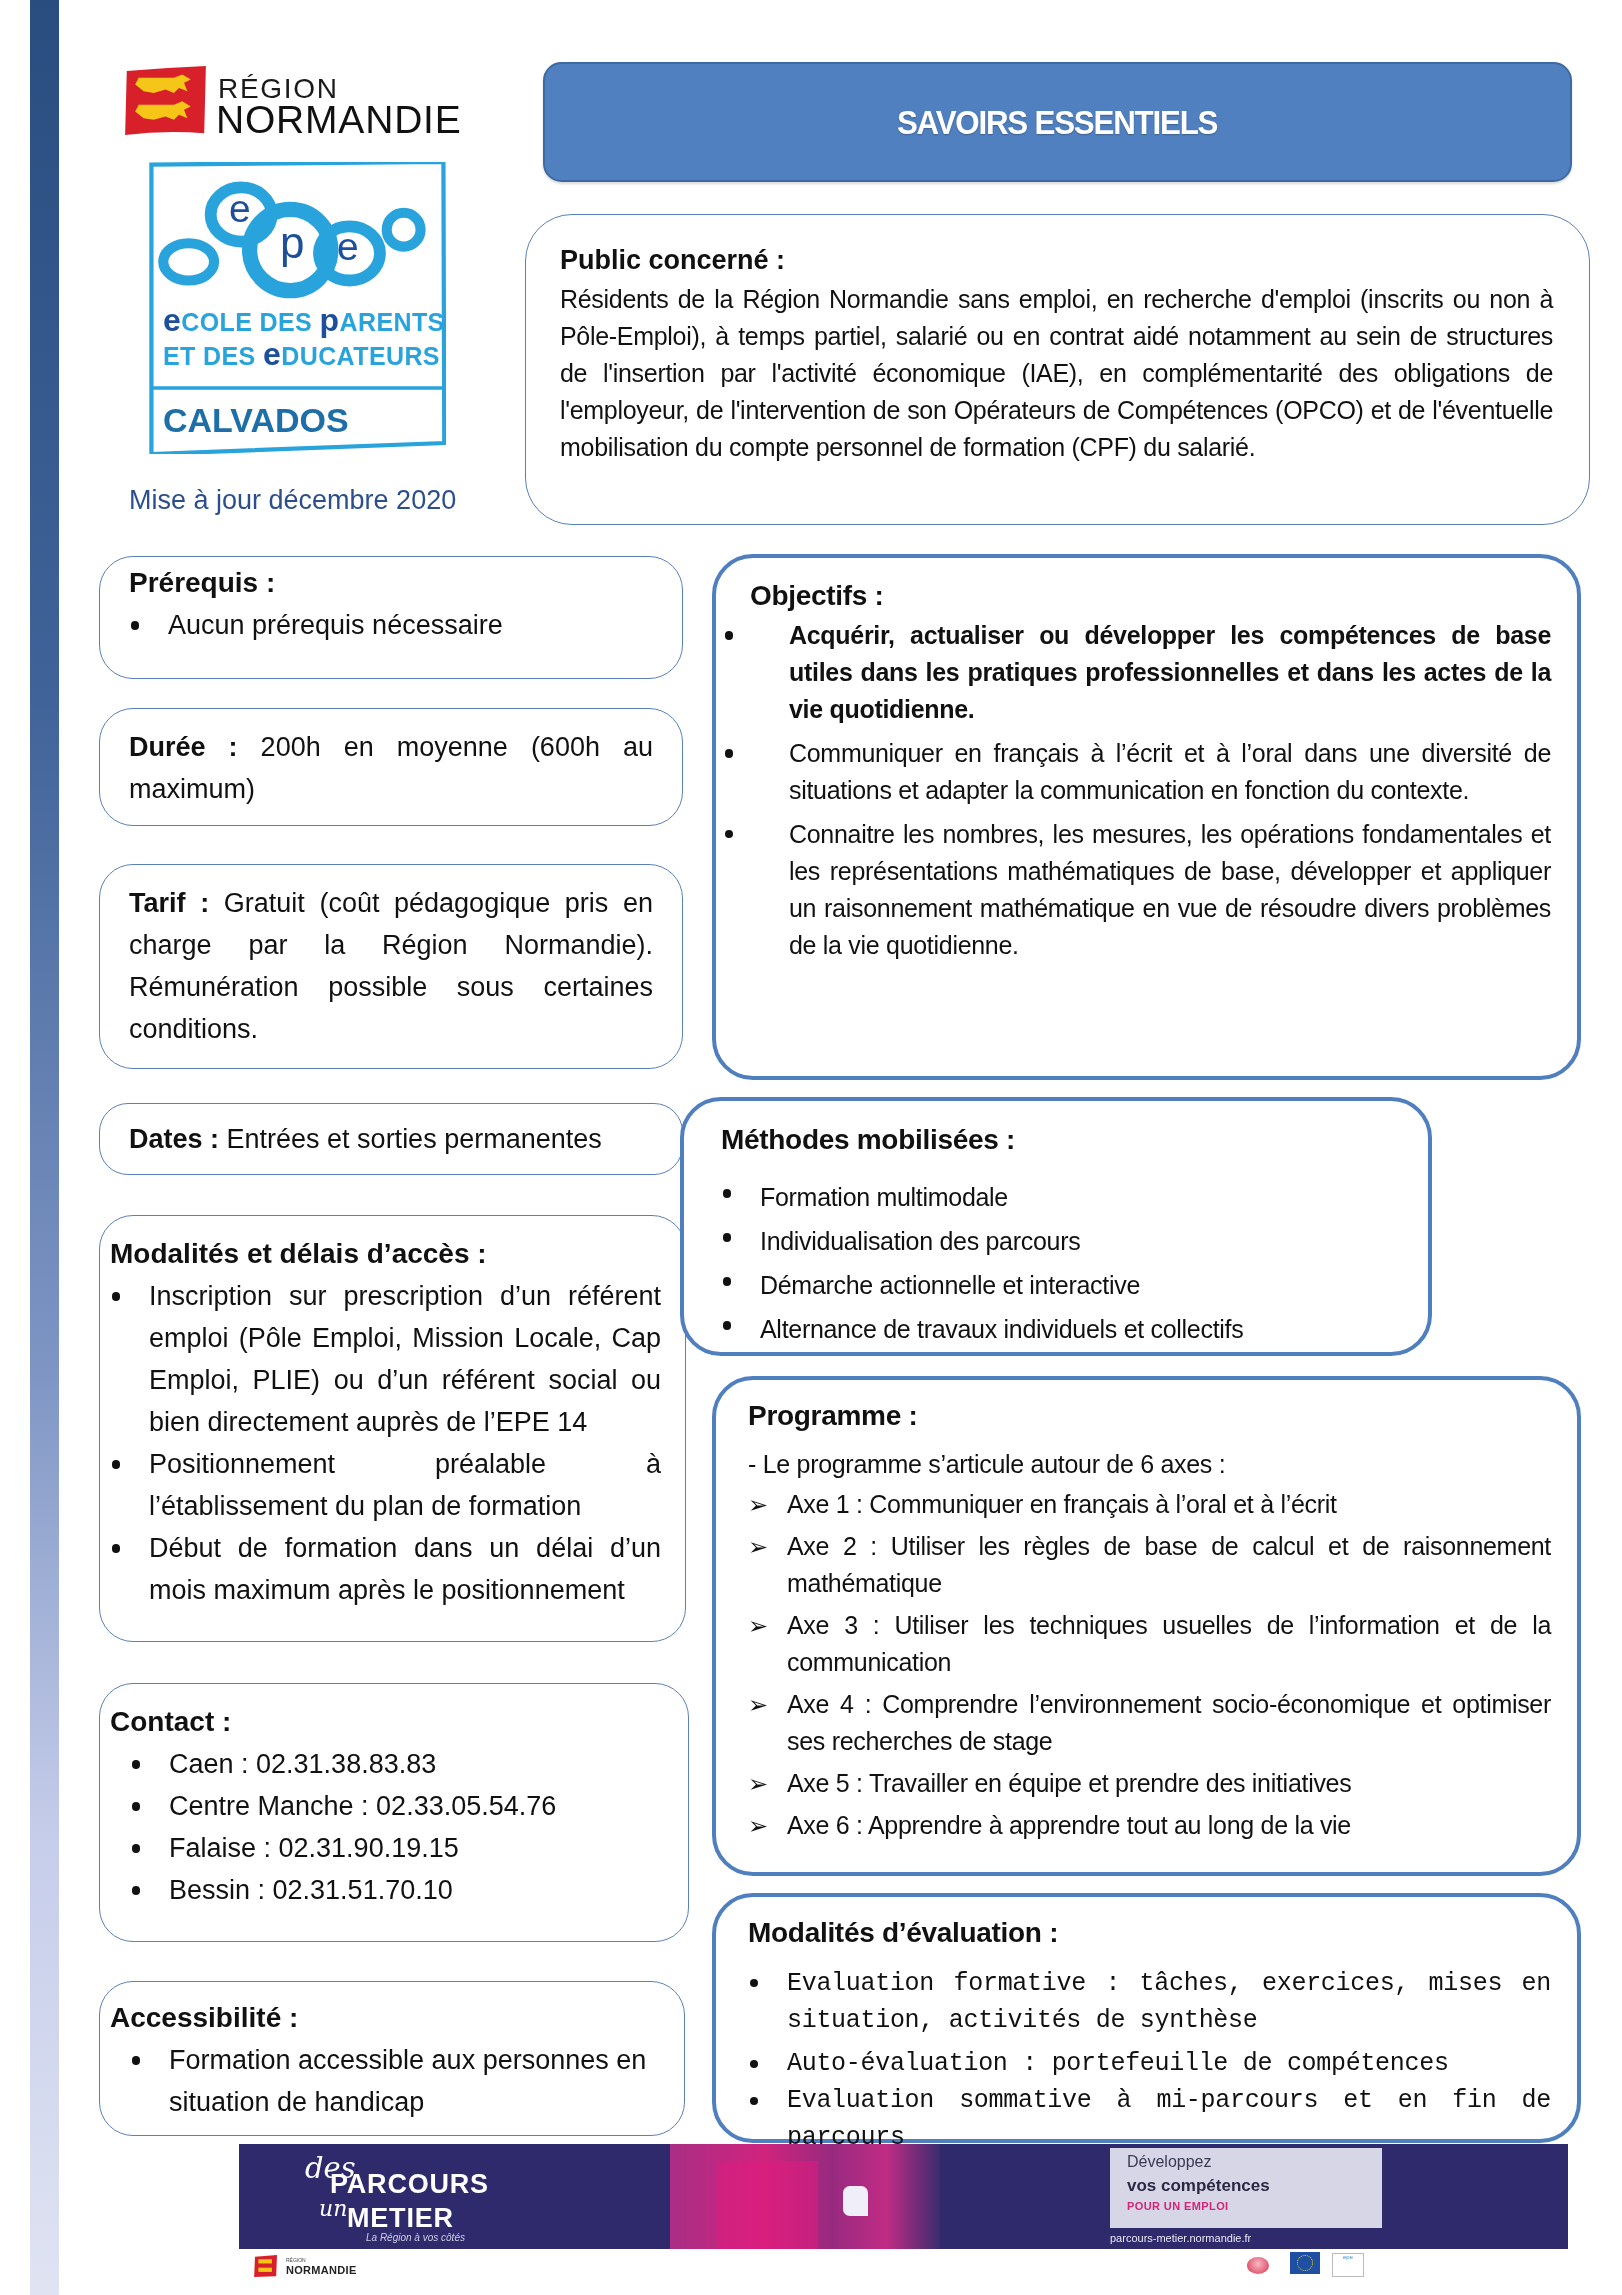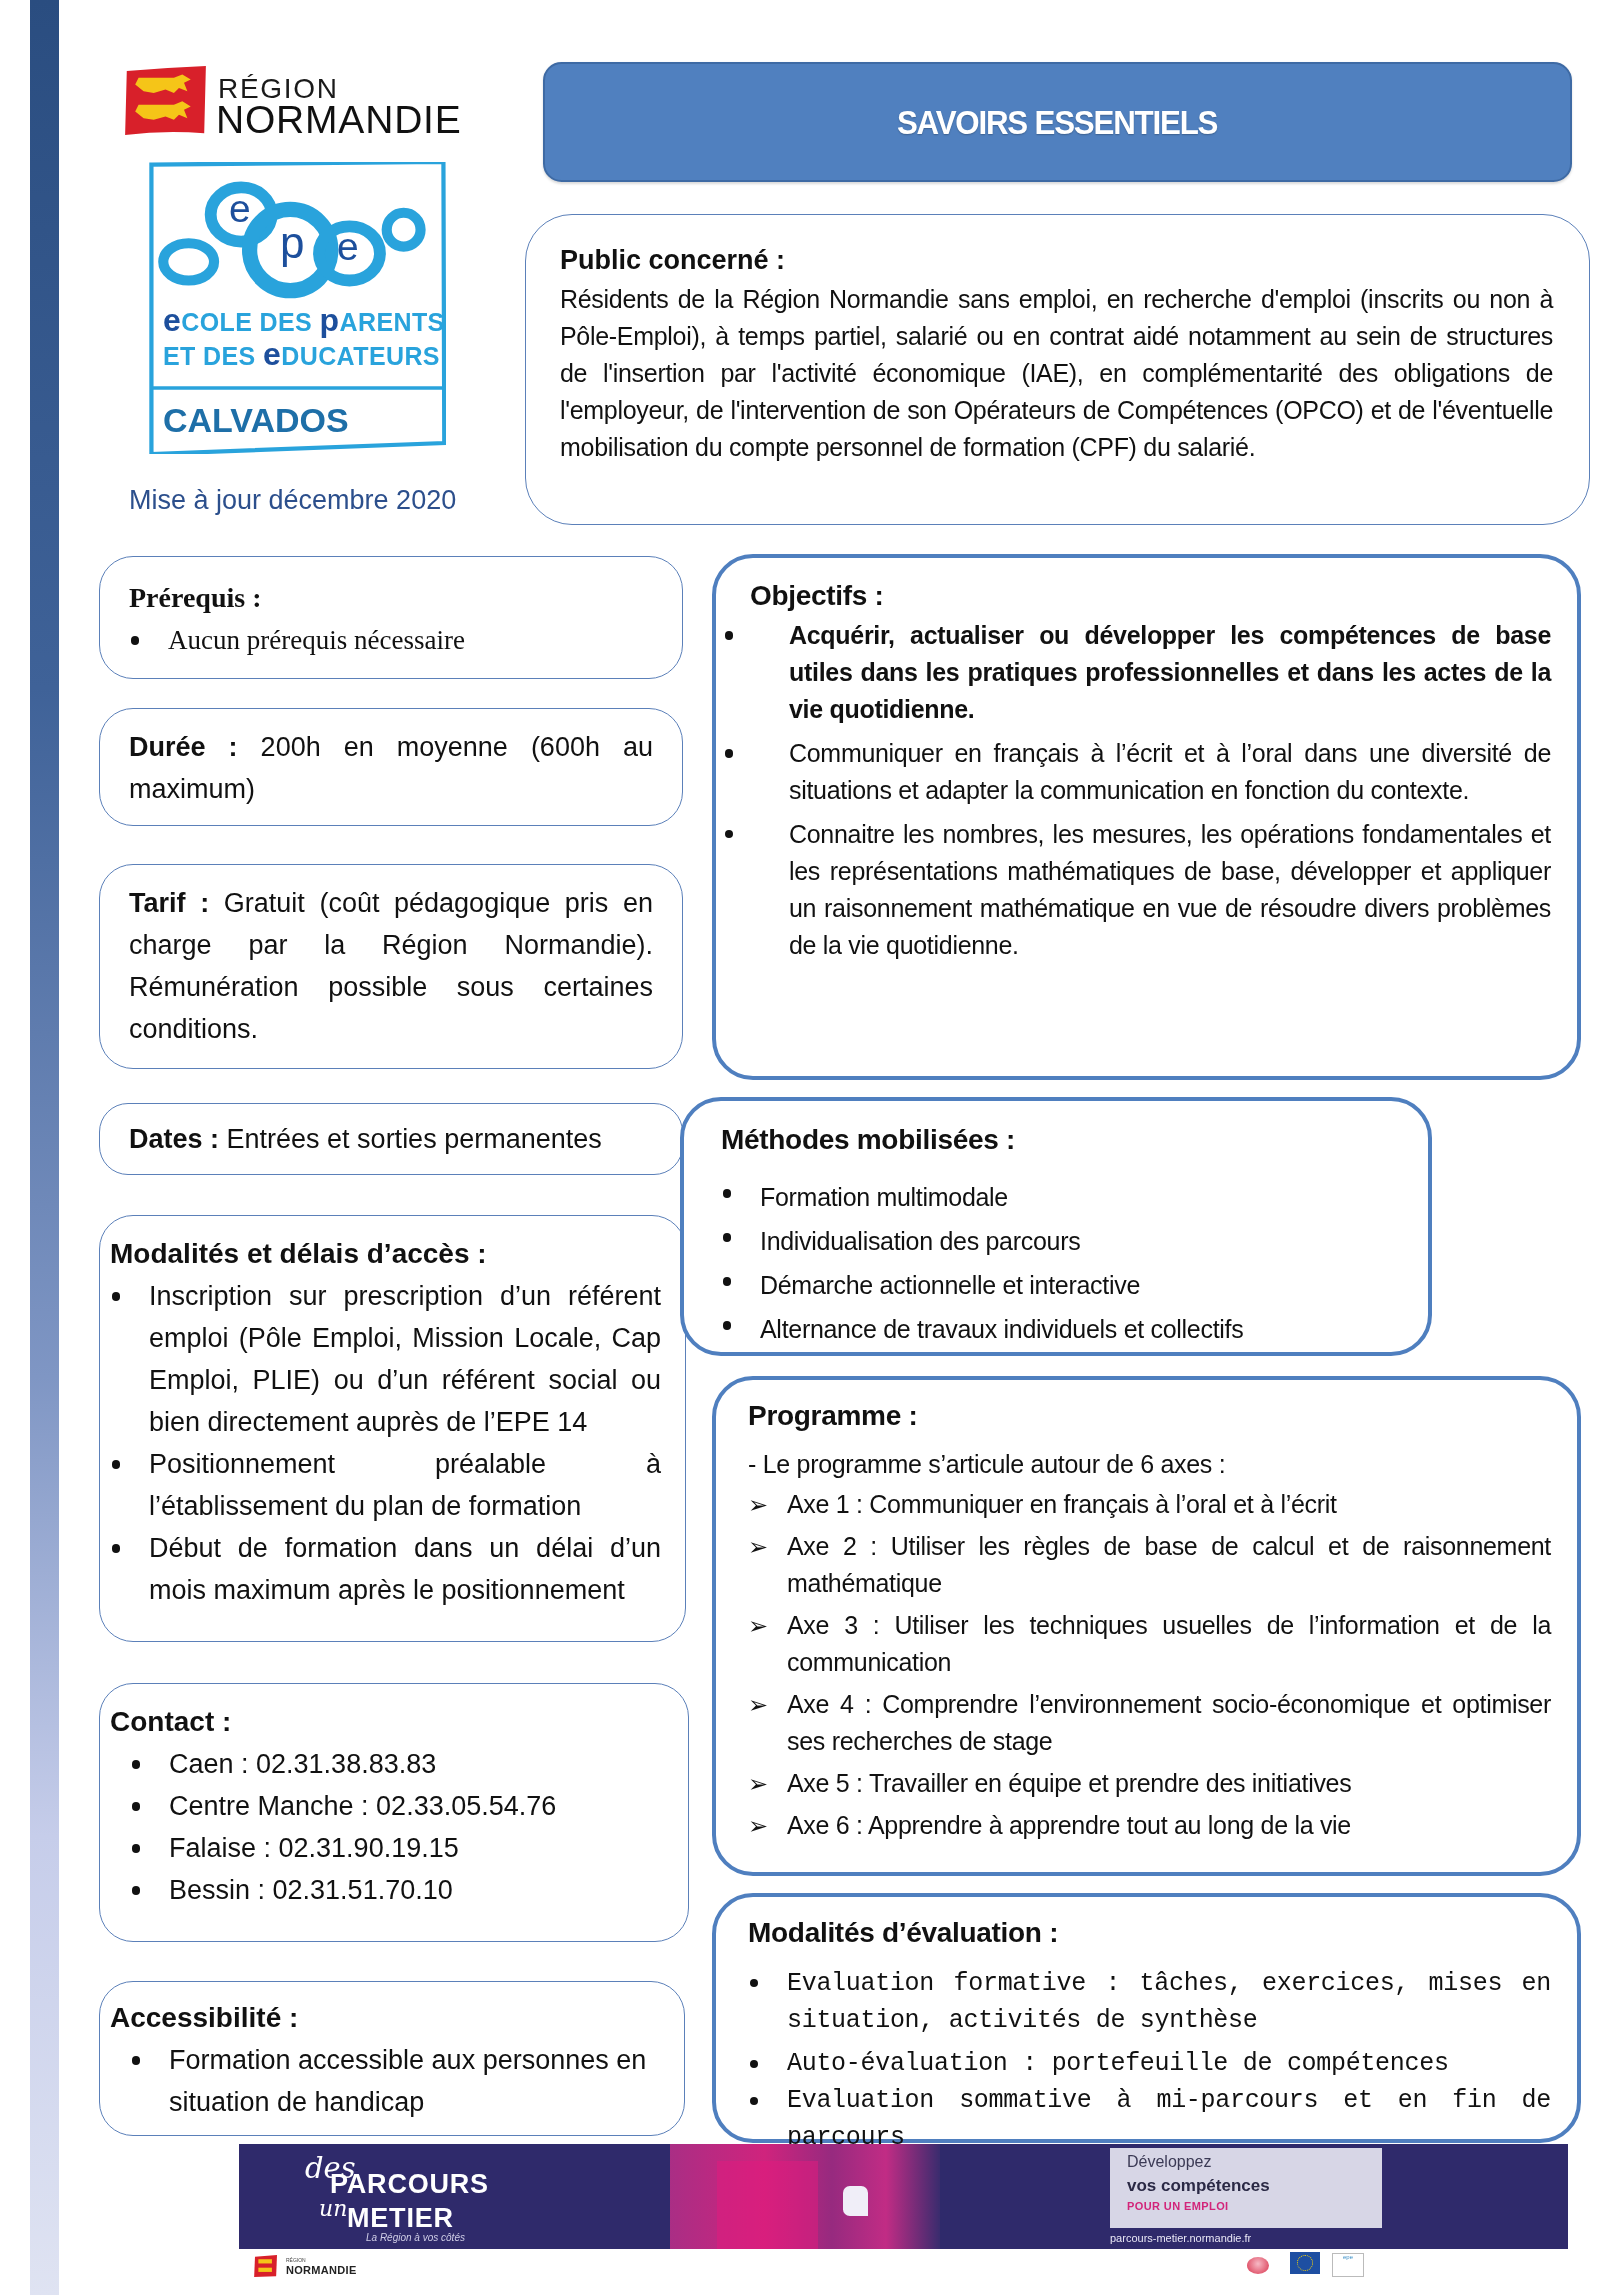--- a/index.html
+++ b/index.html
@@ -123,21 +123,21 @@
 </div>
 
 <div class="box" style="left:525px;top:214px;width:1065px;height:311px;border-radius:47px;">
   <div class="abs" style="left:34px;top:27px;width:993px;">
     <h2 class="rf" style="font-size:27px;letter-spacing:0;">Public concerné :</h2>
     <div class="rf" style="font-size:25px;margin-top:1.7px;">Résidents de la Région Normandie sans emploi, en recherche d'emploi (inscrits ou non à Pôle-Emploi), à temps partiel, salarié ou en contrat aidé notamment au sein de structures de l'insertion par l'activité économique (IAE), en complémentarité des obligations de l'employeur, de l'intervention de son Opérateurs de Compétences (OPCO) et de l'éventuelle mobilisation du compte personnel de formation (CPF) du salarié.</div>
   </div>
 </div>
 
 <div class="box" style="left:99px;top:556px;width:584px;height:123px;">
-  <div class="abs lf" style="left:29px;top:20px;width:524px;font-family:Liberation Serif, serif;">
+  <div class="abs lf" style="left:29px;top:5px;width:524px;">
     <h2>Prérequis :</h2>
     <ul class="bl">
       <li>Aucun prérequis nécessaire</li>
     </ul>
   </div>
 </div>
 
 <div class="box" style="left:99px;top:708px;width:584px;height:118px;">
   <div class="abs lf" style="left:29px;top:17px;width:524px;">
     <span class="inline-label">Durée :</span>

